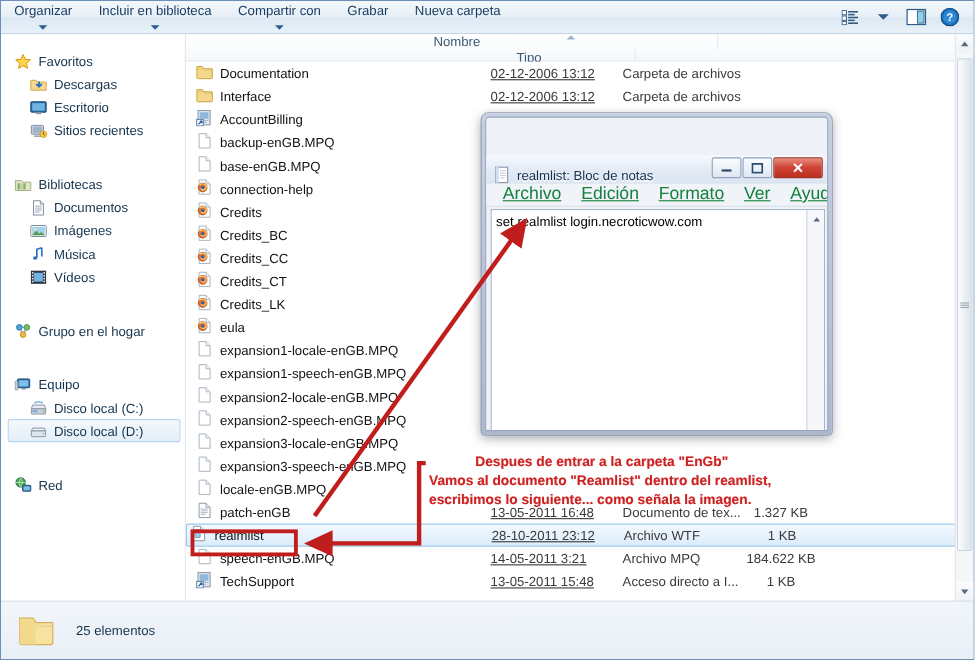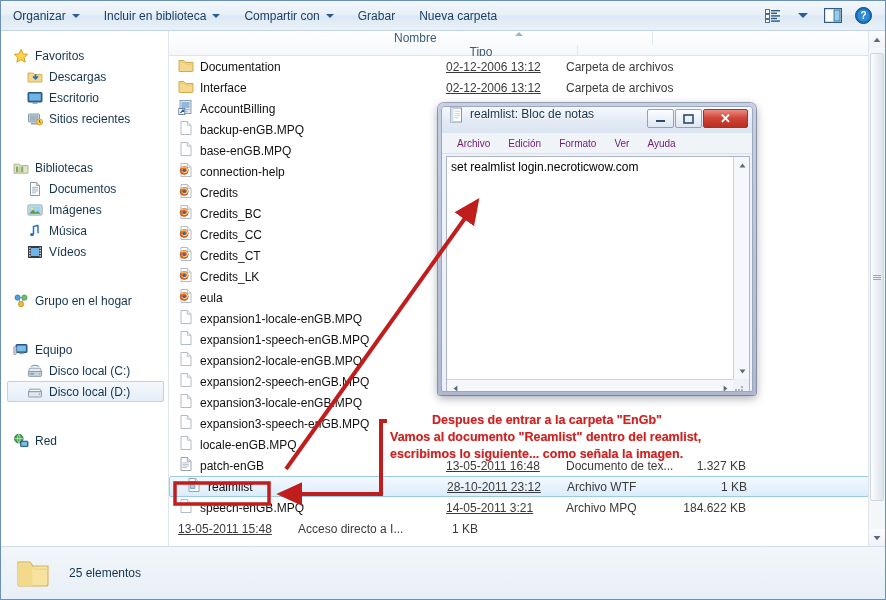--- a/index.html
+++ b/index.html
@@ -21,21 +21,21 @@
   
   .toolbar {
     position: absolute; left: 0; top: 0; width: 884px; height: 30px;
     background: linear-gradient(to bottom, #f3f7fb 0%, #e7eff7 48%, #dce8f3 52%, #e9f1f8 100%);
     border-bottom: 1px solid #c3d3e3;
     display: flex; align-items: center;
   }
   .tb-item {
     display: flex; align-items: center; gap: 6px;
     padding: 0 12px; height: 26px; font-size: 12px; color: #1b3f63;
-    cursor: default; white-space: nowrap;
+    cursor: default; white-space: nowrap; flex-direction: column;
   }
   .caret-d {
     width: 0; height: 0; border-left: 4px solid transparent;
     border-right: 4px solid transparent; border-top: 4px solid #2c5d8f;
   }
   .tb-right { margin-left: auto; display: flex; align-items: center; gap: 6px; padding-right: 10px; }
   .tb-icon { display: flex; align-items: center; justify-content: center; width: 24px; height: 22px; cursor: default; }
 
   
   .navpane {
@@ -82,24 +82,24 @@
   }
   .frow {
     display: flex; align-items: center; height: 21px; color: #111111;
     cursor: default; position: relative;
   }
   .frow.selected {
     background: linear-gradient(to bottom, #f3f9fe, #dbecfb);
     border: 1px solid #9cc8ea; border-radius: 2px; height: 21px;
   }
   .fname { display: flex; align-items: center; gap: 6px; width: 268px; padding-left: 9px; white-space: nowrap; overflow: hidden; }
-  .frow.selected .fname { padding-left: 16px; }
+  .frow.selected .fname { padding-left: 3px; }
   .fdate { width: 120px; padding-left: 9px; color: #3a3a3a; white-space: nowrap; text-decoration: underline; }
   .ftype { width: 117px; padding-left: 9px; color: #3a3a3a; white-space: nowrap; overflow: hidden; }
-  .fsize { width: 86px; padding-right: 14px; text-align: right; color: #3a3a3a; white-space: nowrap; }
+  .fsize { width: 86px; padding-right: 14px; text-align: center; color: #3a3a3a; white-space: nowrap; }
 
   
   .vscroll {
     position: absolute; right: 0; top: 30px; width: 17px; height: 515px;
     background: #f4f7fa; border-left: 1px solid #e0e6ed;
   }
   .vs-btn {
     position: absolute; left: 0; width: 16px; height: 17px;
     background: linear-gradient(to bottom,#fbfcfd,#eef2f6);
     display: flex; align-items: center; justify-content: center; cursor: default;
@@ -125,42 +125,43 @@
   
   .notepad {
     position: absolute; left: 437px; top: 102px; width: 318px; height: 292px;
     border-radius: 6px 6px 3px 3px;
     background: linear-gradient(to bottom, rgba(196,206,226,.96), rgba(168,178,204,.93));
     box-shadow: 0 3px 10px rgba(20,30,50,.40), 0 0 0 1px rgba(90,105,135,.55);
     padding: 3px;
   }
   .np-inner { width: 100%; height: 100%; background:#eef2f8; border:1px solid #9aa7bd; border-radius:4px 4px 2px 2px; overflow:hidden; }
   .np-title {
-    height: 26px; display: flex; align-items: flex-start; gap: 6px; padding-left: 7px;
+    height: 26px; display: flex; align-items: flex-end; gap: 6px; padding-left: 7px;
     background: linear-gradient(to bottom,#f6f9fd,#e3eaf5 55%,#dbe4f1);
     position: relative;
+    margin-top: 34px;
   }
   .np-title-text { font-size: 12px; color: #16304d; text-shadow: 0 1px 0 #fff; white-space: nowrap; }
   .np-btns { position: absolute; right: 4px; top: 2px; display: flex; gap: 1px; }
   .np-btn {
     width: 27px; height: 19px; border: 1px solid #8fa2be; border-radius: 2px;
     background: linear-gradient(to bottom,#fbfcfe,#dfe7f2);
     display: flex; align-items: center; justify-content: center; cursor: default;
   }
   .np-btn.close {
     width: 45px;
     background: linear-gradient(to bottom,#e98d80,#cf4436 48%,#bb2f1f);
     border-color: #a03426; color: #fff; font-size: 13px; font-weight: bold;
   }
   .np-menu {
     height: 21px; display: flex; align-items: center; gap: 0;
     background: #f0f3f8; padding-left: 6px;
     border-bottom: 1px solid #dbe1ea;
   }
-  .np-mi { font-size: 10px; color: #701a75; padding: 0 9px; cursor: default; }
+  .np-mi { font-size: 16px; color: #15803d; padding: 0 9px; cursor: default; text-decoration: underline; }
   .np-body { position: relative; height: 240px; background: #ffffff; margin: 2px 2px 2px 4px; border: 1px solid #aab6c8; }
   .np-text { padding: 3px 4px; font-size: 12px; color: #000; white-space: nowrap; }
   .np-vs { position: absolute; right: 0; top: 0; width: 16px; bottom: 16px; background: #f6f7fa; border-left: 1px solid #ccd3dd; }
   .np-hs { position: absolute; left: 0; bottom: 0; height: 16px; right: 16px; background: #f6f7fa; border-top: 1px solid #ccd3dd; }
   .np-corner { position: absolute; right: 0; bottom: 0; width: 16px; height: 16px; background: #eef1f5; }
   .np-arrow { position: absolute; display: flex; align-items: center; justify-content: center; width: 16px; height: 16px; cursor: default; }
 
   
   .annot-svg { position: absolute; left: 0; top: 0; width: 886px; height: 600px; pointer-events: none; }
   .annot-text {
@@ -686,20 +687,31 @@
               <path d="M3 1.5h6.3L13 5.2v9.3H3z" fill="#ffffff" stroke="#a9b4c0" stroke-width="0.9"></path>
               <path d="M9.3 1.5v3.7H13" fill="#eef2f6" stroke="#a9b4c0" stroke-width="0.8"></path>
             </svg></span>
           <span>speech-enGB.MPQ</span>
         </span>
         <span class="fdate">14-05-2011 3:21</span>
         <span class="ftype">Archivo MPQ</span>
         <span class="fsize">184.622 KB</span>
       </div>
       <div class="frow">
+        <span class="fname">
+          <span><svg xmlns="http://www.w3.org/2000/svg" width="16" height="16" viewBox="0 0 16 16">
+              <rect x="2" y="1.5" width="11" height="13" fill="#dfe7f0" stroke="#8795a5" stroke-width="0.9"></rect>
+              <rect x="3.5" y="3" width="8" height="6" fill="#8fb8de"></rect>
+              <rect x="3.5" y="10" width="8" height="1" fill="#aab8c6"></rect>
+              <rect x="3.5" y="11.8" width="6" height="1" fill="#aab8c6"></rect>
+              <rect x="0.8" y="9.5" width="6" height="6" fill="#ffffff" stroke="#5e7b99" stroke-width="0.9"></rect>
+              <path d="M2.4 14 5.6 11M5.6 11H3.6M5.6 11v2" stroke="#1f5ea8" stroke-width="1.1" fill="none"></path>
+            </svg></span>
+          <span>TechSupport</span>
+        </span>
         <span class="fdate">13-05-2011 15:48</span>
         <span class="ftype">Acceso directo a I...</span>
         <span class="fsize">1 KB</span>
       </div>
     </div>
 
   <div class="vscroll">
     <div class="vs-btn vs-up">
       <svg width="8" height="6" viewBox="0 0 8 6">
           <polygon points="4,0.8 7.4,5 0.6,5" fill="#5a6b7c"></polygon>

